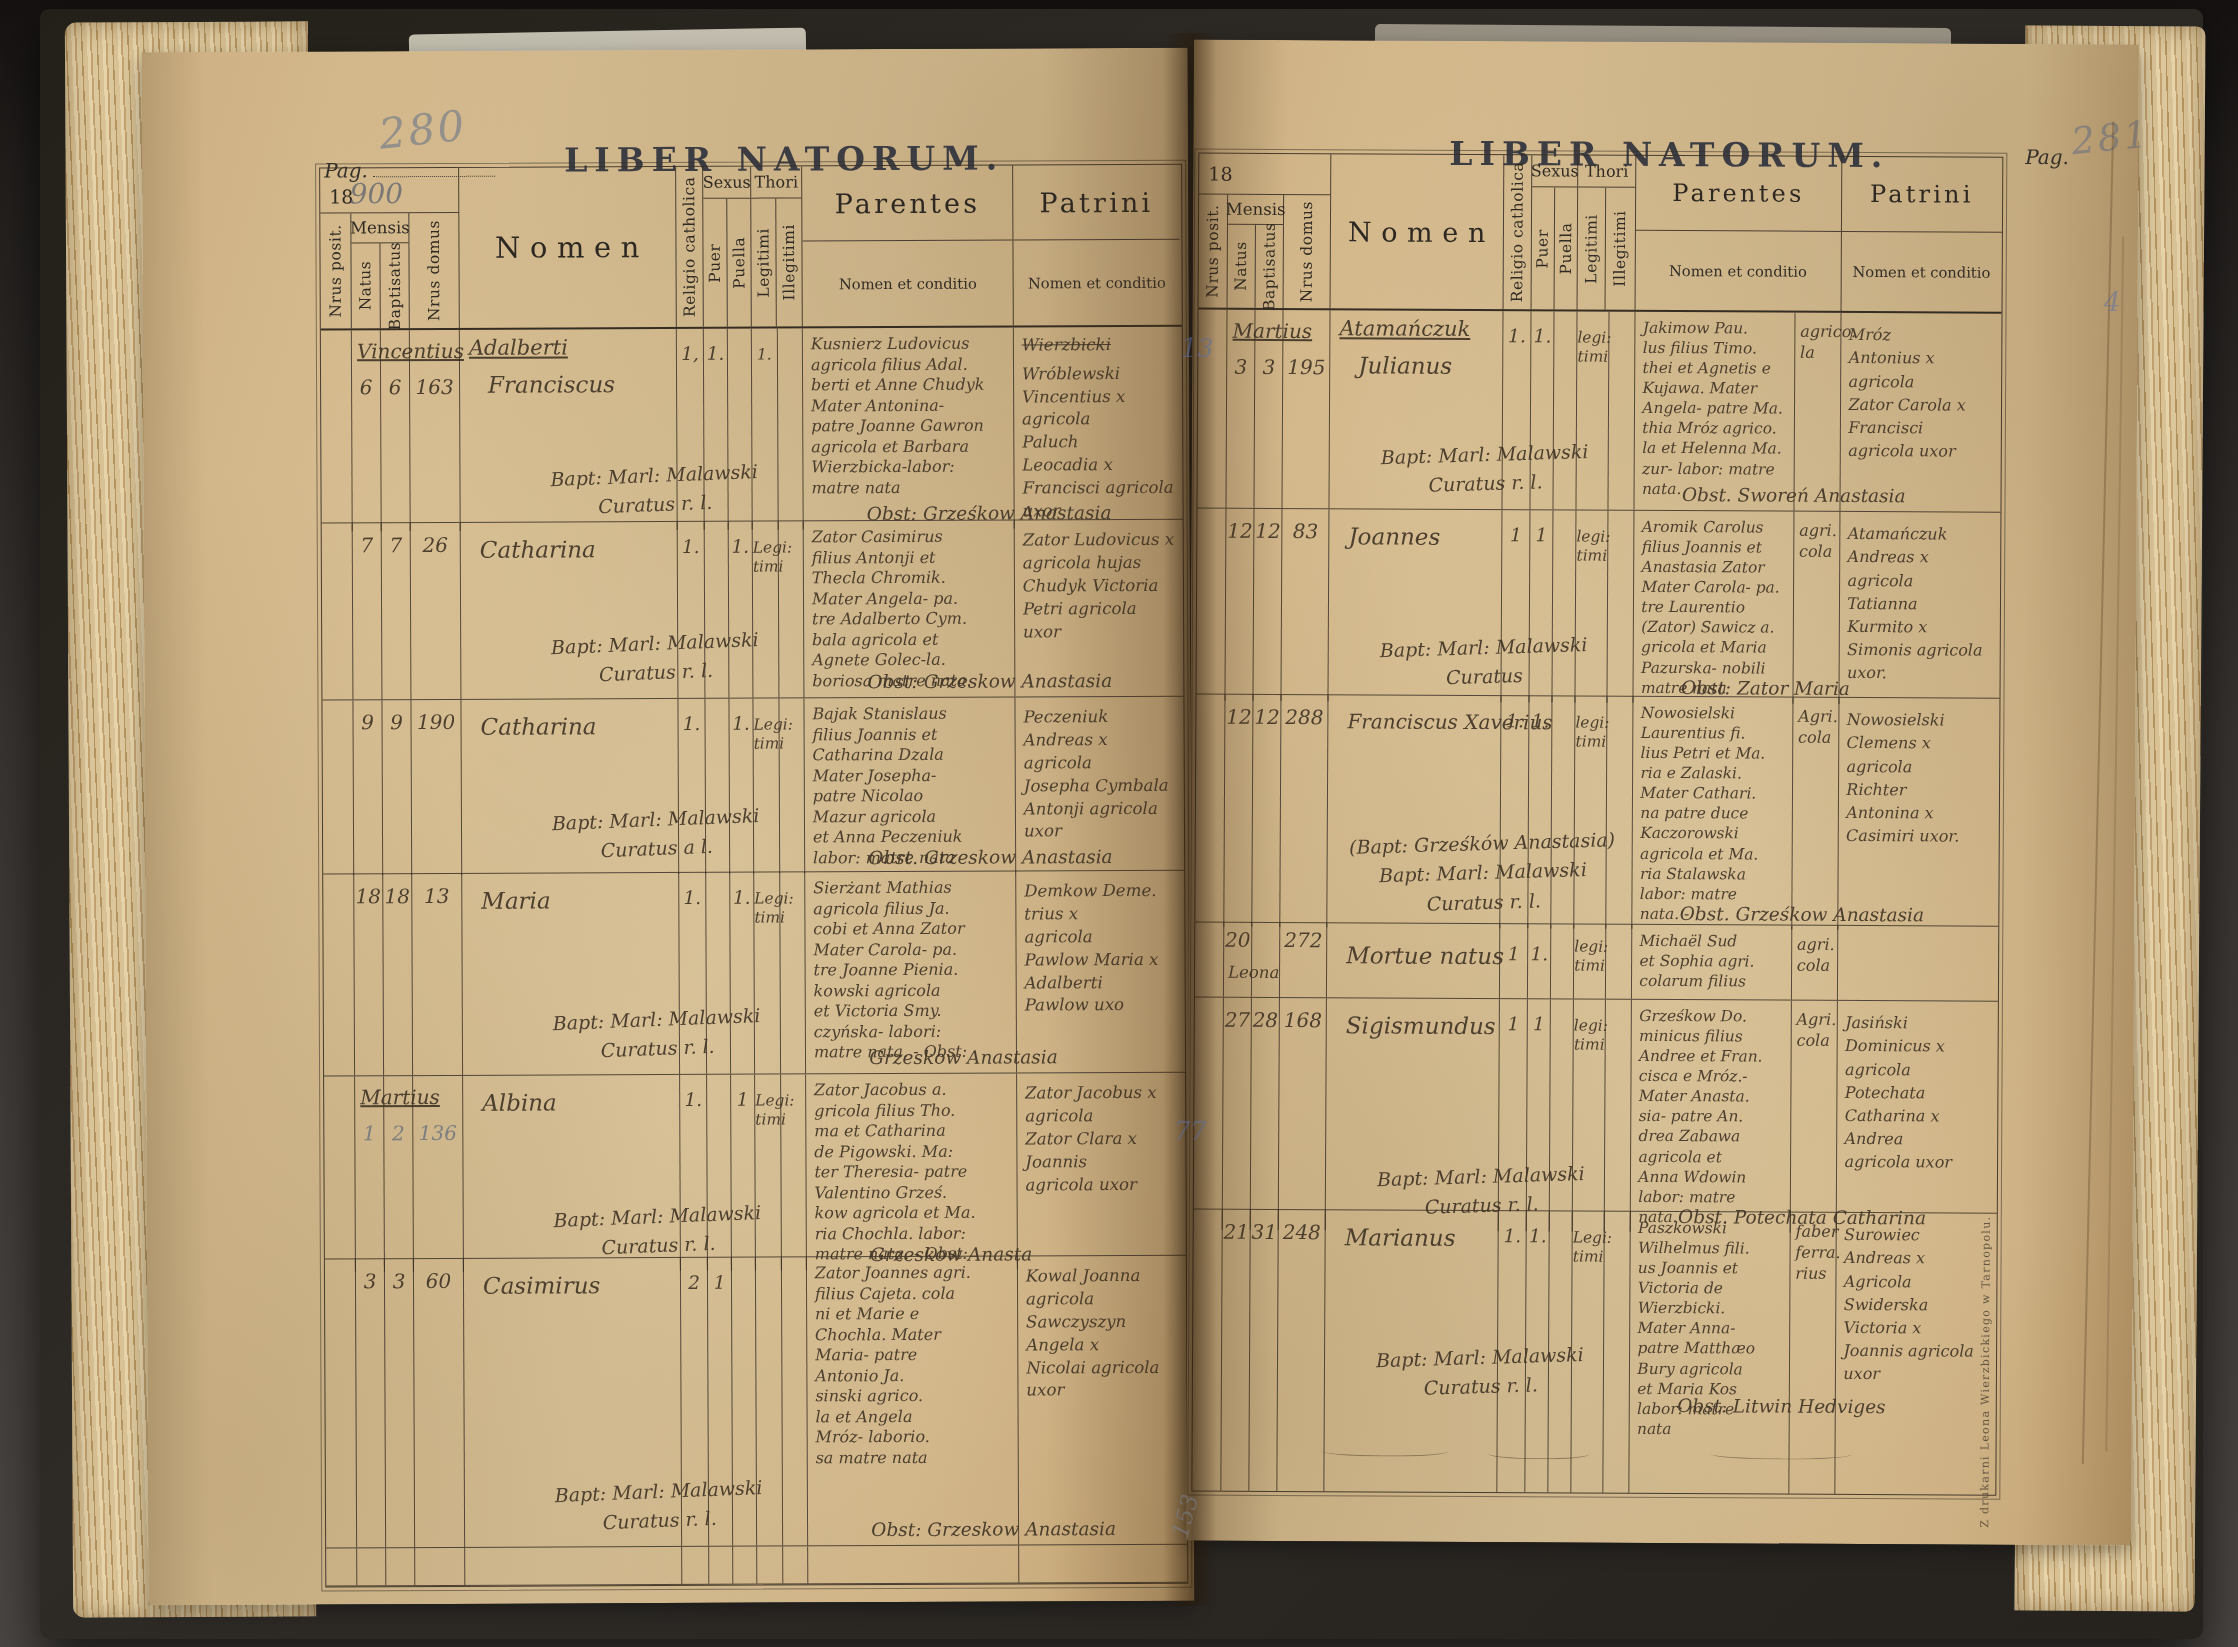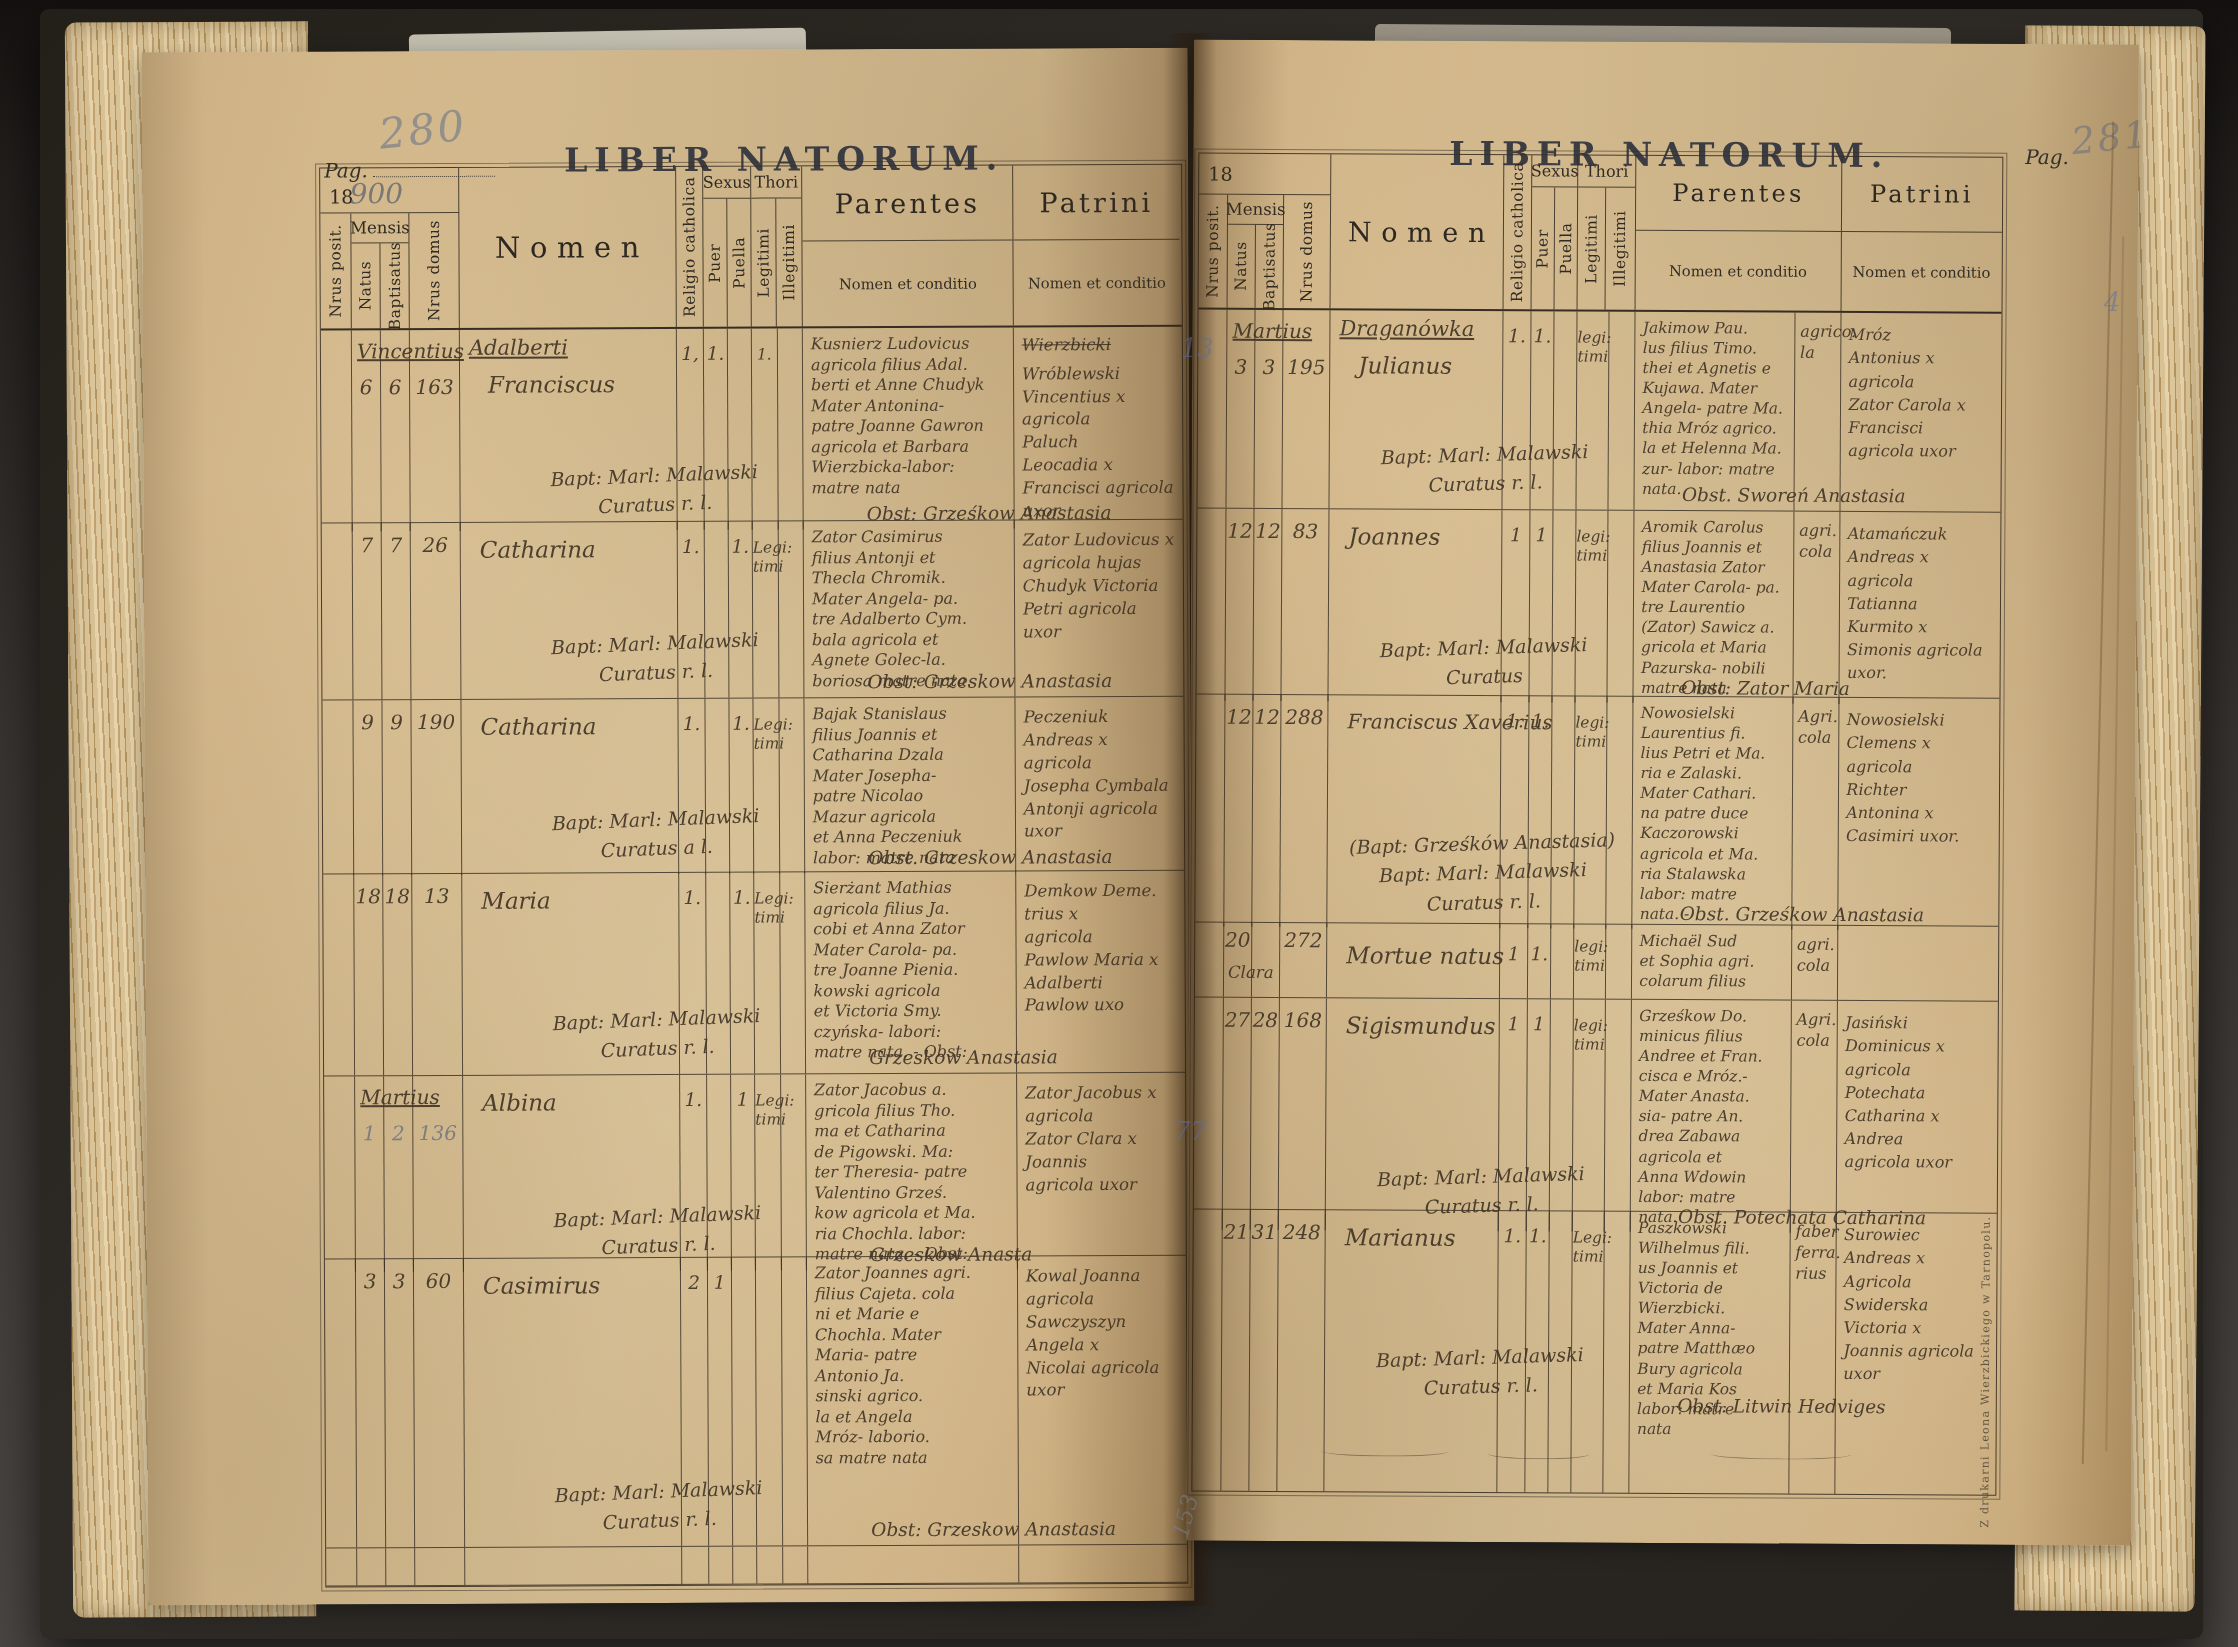--- a/index.html
+++ b/index.html
@@ -574,21 +574,21 @@
             <span class="month hw">Martius</span>
             <span class="num hw">3</span>
           </div>
         <div class="c">
             <span class="num hw">3</span>
           </div>
         <div class="c">
             <span class="num hw">195</span>
           </div>
         <div class="c">
-            <span class="place hw">Draganówka</span>
+            <span class="place hw">Atamańczuk</span>
             <span class="nm hw">Julianus</span>
             <span class="baptnote hw">Bapt: Marl: Malawski
 Curatus r. l.</span>
           </div>
         <div class="c">
             <span class="mark hw">1.</span>
           </div>
         <div class="c">
             <span class="mark hw">1.</span>
           </div>
@@ -739,21 +739,21 @@
 Richter
 Antonina x
 Casimiri uxor.</span>
           </div>
       </div>
 
       <div class="grid row rr3">
         <div class="c"></div>
         <div class="c">
             <span class="num hw" style="top:5.1px;">20</span>
-            <span class="mnote hw">Clara</span>
+            <span class="mnote hw">Leona</span>
           </div>
         <div class="c">
             <span class="num hw"></span>
           </div>
         <div class="c">
             <span class="num hw" style="top:5.1px;">272</span>
           </div>
         <div class="c">
             <span class="nm hw" style="top:19px;">Mortue natus</span>
           </div>

